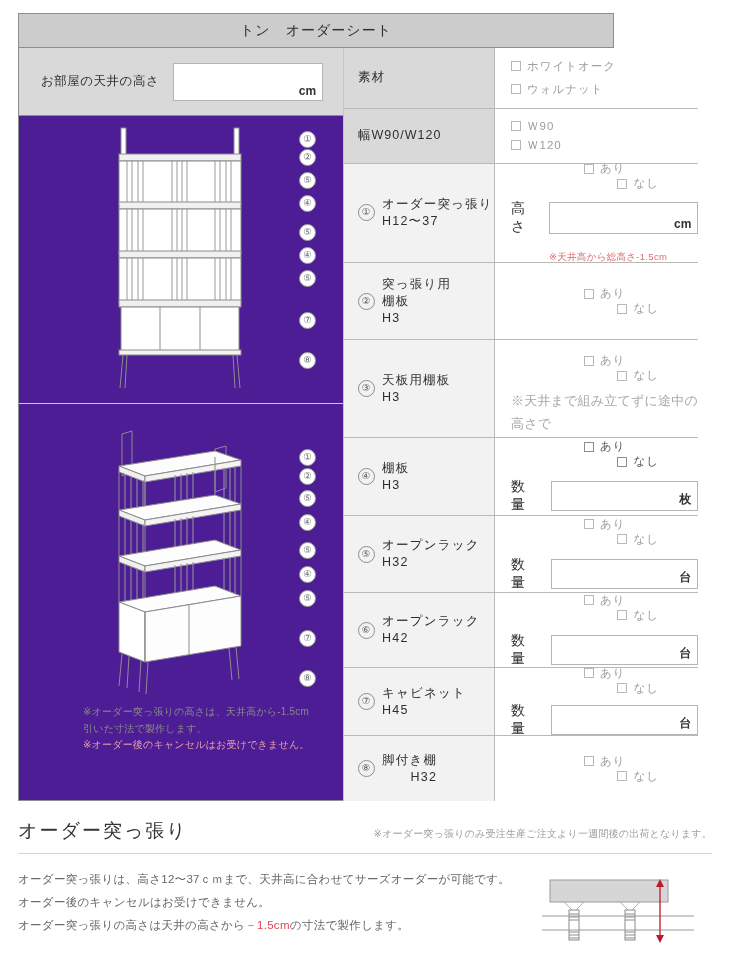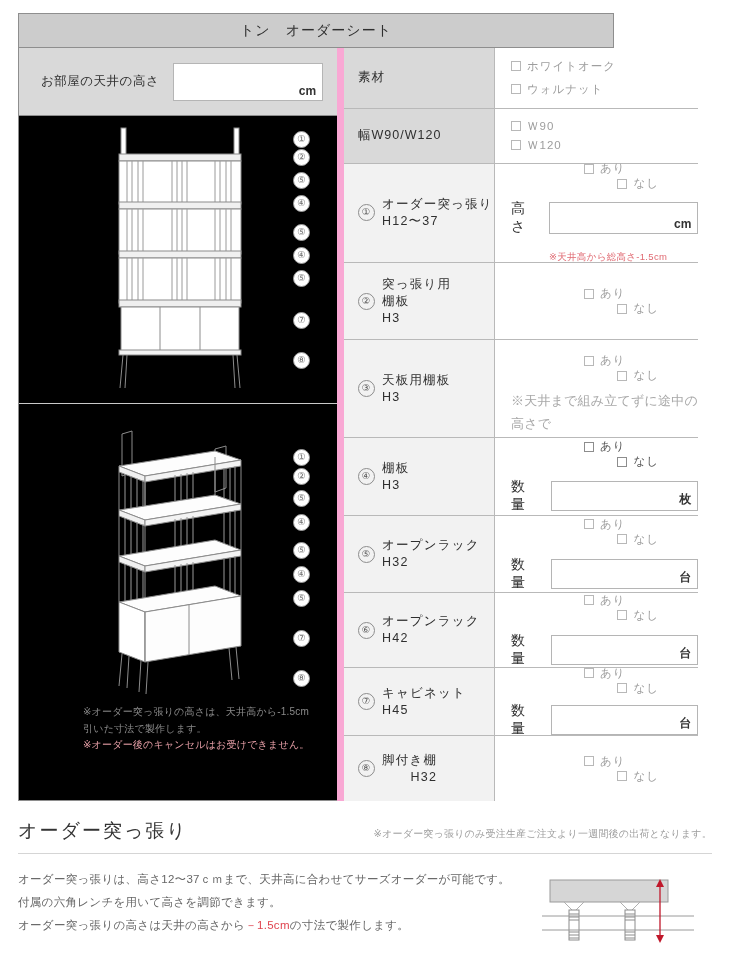--- a/index.html
+++ b/index.html
@@ -7,31 +7,31 @@
     width:730px;height:966px;
     font-family:"Liberation Sans","DejaVu Sans",sans-serif;
     color:#333333;
     -webkit-font-smoothing:antialiased;
   }
   .page{position:relative;width:730px;height:966px;overflow:hidden;}
 
   
   .sheet{
     position:absolute;left:18px;top:13px;width:596px;height:788px;
-    border:1px solid #8e8e8e;box-sizing:border-box;background:#000000;
+    border:1px solid #8e8e8e;box-sizing:border-box;background:#4c1d95;
   }
   .title-bar{
     height:33px;background:#cccccc;border-bottom:1px solid #8e8e8e;
     display:flex;align-items:center;justify-content:center;
     font-size:14px;letter-spacing:1px;color:#2f2f2f;
   }
   .body-cols{display:flex;height:753px;}
 
   
-  .left-col{width:325px;box-sizing:border-box;border-right:7px solid #f9a8d4;
+  .left-col{width:325px;box-sizing:border-box;border-right:1px solid #f9a8d4;
             display:flex;flex-direction:column;}
   .ceiling-cell{
     height:68px;background:#d9d9d9;border-bottom:1px solid #8e8e8e;
     display:flex;align-items:center;padding-left:22px;box-sizing:border-box;
   }
   .ceiling-label{font-size:12.5px;color:#2f2f2f;letter-spacing:.5px;}
   .inp{
     position:relative;background:#ffffff;border:1px solid #b5b5b5;
     box-sizing:border-box;
   }
@@ -562,21 +562,21 @@
   </div>
 
   <div class="bottom">
     <div class="b-head">
       <span class="b-title">オーダー突っ張り</span>
       <span class="b-sub">※オーダー突っ張りのみ受注生産ご注文より一週間後の出荷となります。</span>
     </div>
     <div class="b-body">
       <div class="b-text">
         <div>オーダー突っ張りは、高さ12〜37ｃｍまで、天井高に合わせてサーズオーダーが可能です。</div>
-        <div>付属の六角レンチを用いて高さを調節できます。</div>
+        <div>オーダー後のキャンセルはお受けできません。</div>
         <div>
           <span>オーダー突っ張りの高さは天井の高さから</span><span class="red">－1.5cm</span><span>の寸法で製作します。</span>
         </div>
       </div>
       <div class="b-fig">
         <svg width="170" height="100" viewBox="0 0 170 100">
 
           <rect x="8" y="8" width="118" height="22" fill="#d6d6d6" stroke="#9a9a9a" stroke-width="1"></rect>
 
           <path d="M22 30 L32 40 L42 30" fill="none" stroke="#b0b0b0" stroke-width="1"></path>

